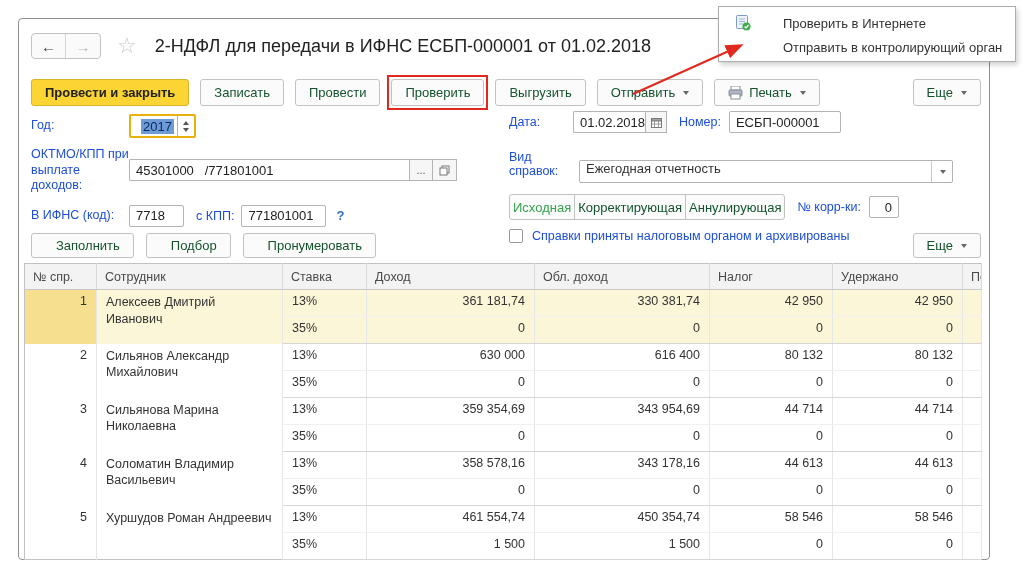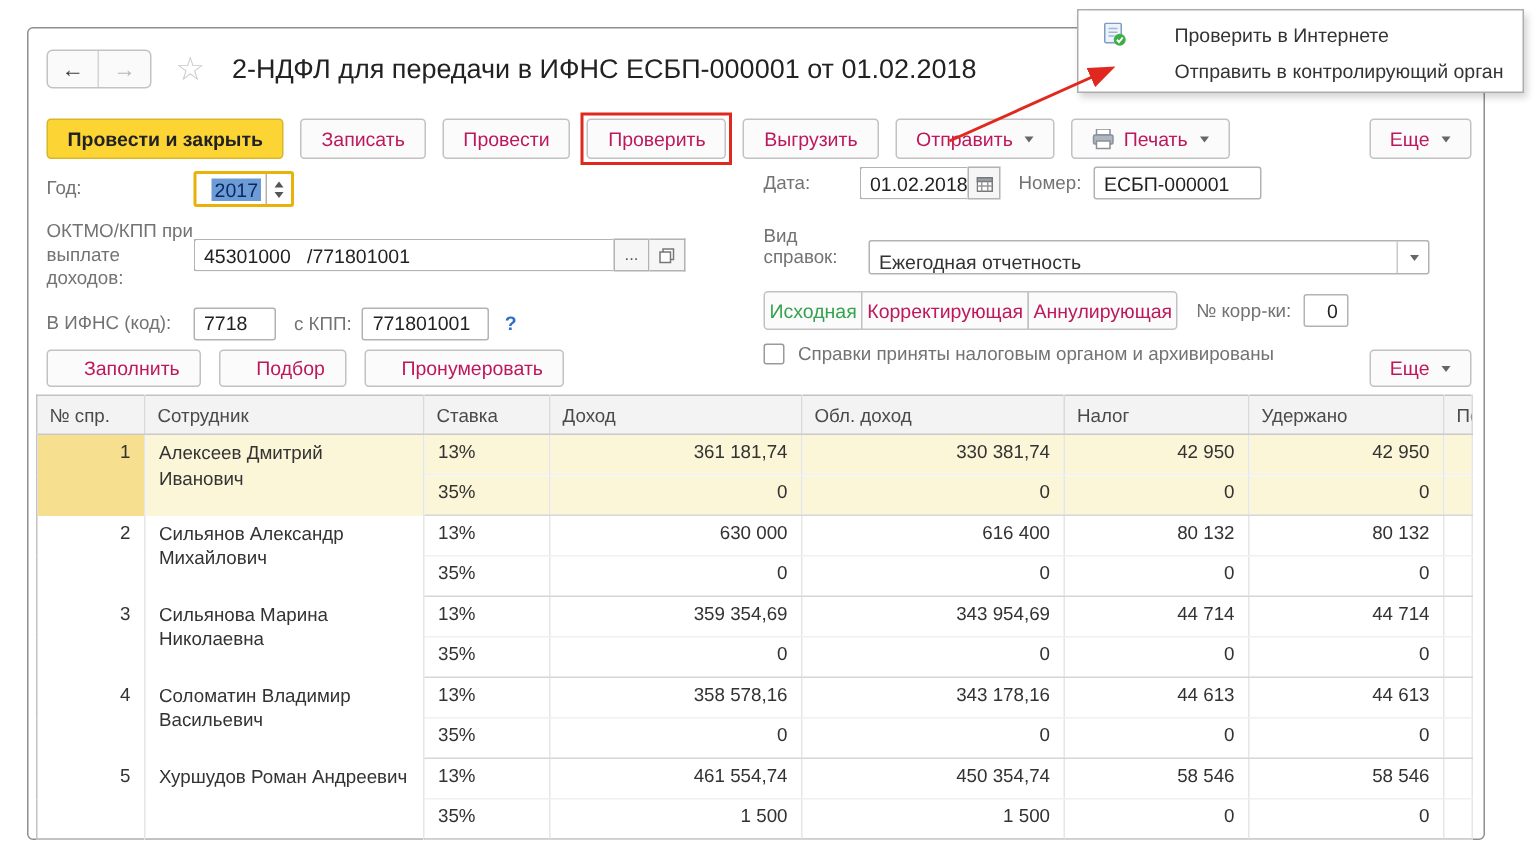--- a/index.html
+++ b/index.html
@@ -18,52 +18,52 @@
   .navbtn { width:34px; display:flex; align-items:center; justify-content:center; font-size:15px; cursor:pointer; }
   .navbtn.back { color:#3a3a3a; border-right:1px solid #d4d4d4; }
   .navbtn.fwd { color:#b5b5b5; }
   .star { margin-left:16px; font-size:22px; color:#c9c9c9; line-height:1; }
   .title { margin-left:18px; font-size:18px; color:#222; white-space:nowrap; }
 
   
   .btn {
     display:inline-flex; align-items:center; gap:6px; height:27px; padding:0 13px;
     background:#fbfbfb; border:1px solid #c2c2c2; border-radius:3px;
-    font-size:13px; color:#be185d; white-space:nowrap; cursor:pointer;
+    font-size:13px; color:#14532d; white-space:nowrap; cursor:pointer;
   }
   .btn-primary { background:#fcd535; border-color:#d8b62a; font-weight:bold; color:#222; }
   .caret { width:0; height:0; border-left:3.5px solid transparent; border-right:3.5px solid transparent; border-top:4px solid #666; margin-left:2px; }
   .toolbar { position:absolute; left:12px; top:60px; display:flex; gap:11px; align-items:center; }
   .more-top { position:absolute; right:8px; top:60px; }
   .annot-wrap { position:relative; display:inline-flex; }
   .red-box { position:absolute; left:-4px; top:-4px; right:-4px; bottom:-4px; border:2px solid #e0281e; pointer-events:none; }
 
   
-  .lbl { font-size:12.5px; color:#737373; }
+  .lbl { font-size:12.5px; color:#1d4ed8; }
   .field {
     display:inline-flex; align-items:center; height:22px; border:1px solid #b3b3b3;
     border-radius:2px; background:#fff; padding:0 6px; font-size:13px; color:#222; white-space:pre;
   }
   .frm-left { position:absolute; left:12px; top:95px; width:460px; }
   .frm-right { position:absolute; left:490px; top:92px; width:472px; }
   .frow { display:flex; align-items:center; }
   .lbl-col { width:98px; flex:0 0 98px; line-height:1.25; }
 
   .year-ctl { display:inline-flex; height:24px; border:2px solid #e8b20a; border-radius:2px; background:#fff; overflow:hidden; }
   .year-val { width:46px; display:flex; align-items:center; justify-content:flex-end; padding:0 3px; font-size:13px; }
   .year-sel { background:#6d9bd6; color:#0b2a63; padding:0 2px; }
   .spin { width:17px; border-left:1px solid #b3b3b3; display:flex; flex-direction:column; align-items:center; justify-content:center; gap:3px; cursor:pointer; }
   .tri-up { width:0;height:0;border-left:3.5px solid transparent;border-right:3.5px solid transparent;border-bottom:4px solid #555; }
   .tri-dn { width:0;height:0;border-left:3.5px solid transparent;border-right:3.5px solid transparent;border-top:4px solid #555; }
 
   .sq-btn { display:inline-flex; align-items:center; justify-content:center; width:24px; height:22px; border:1px solid #b3b3b3; background:#f6f6f6; font-size:11px; color:#555; cursor:pointer; }
   .sq-btn + .sq-btn { border-left:none; }
   .help { color:#2f6fc1; font-weight:bold; font-size:13px; margin-left:10px; }
 
-  .select { position:relative; display:inline-flex; align-items:flex-end; height:23px; border:1px solid #b3b3b3; border-radius:2px; background:#fff; padding:0 24px 0 6px; font-size:13px;margin-top:16px; }
+  .select { position:relative; display:inline-flex; align-items:flex-start; height:23px; border:1px solid #b3b3b3; border-radius:2px; background:#fff; padding:0 24px 0 6px; font-size:13px;margin-top:16px; }
   .select .arrbox { position:absolute; right:0; top:0; bottom:0; width:21px; border-left:1px solid #c9c9c9; display:flex; align-items:center; justify-content:center; }
 
   .seg { display:inline-flex; }
   .seg .btn { height:26px; border-radius:0; padding:0 3px; }
   .seg .btn:first-child { border-radius:3px 0 0 3px; }
   .seg .btn:last-child { border-radius:0 3px 3px 0; }
   .seg .btn + .btn { margin-left:-1px; }
   .seg .on { color:#35a24f; }
 
   .chk { width:14px; height:14px; border:1px solid #9a9a9a; border-radius:2px; background:#fff; flex:0 0 14px; }

